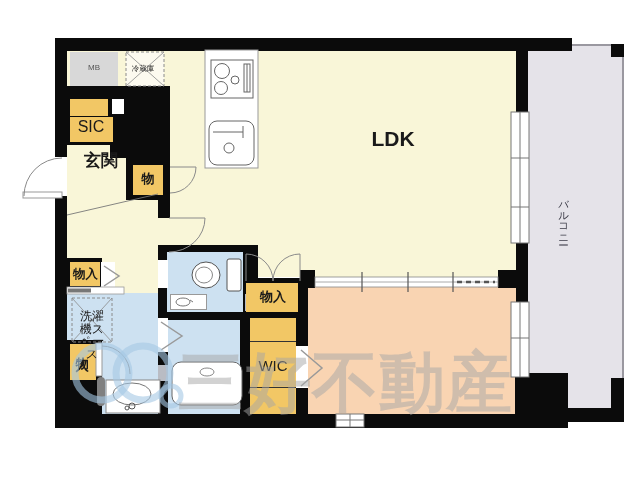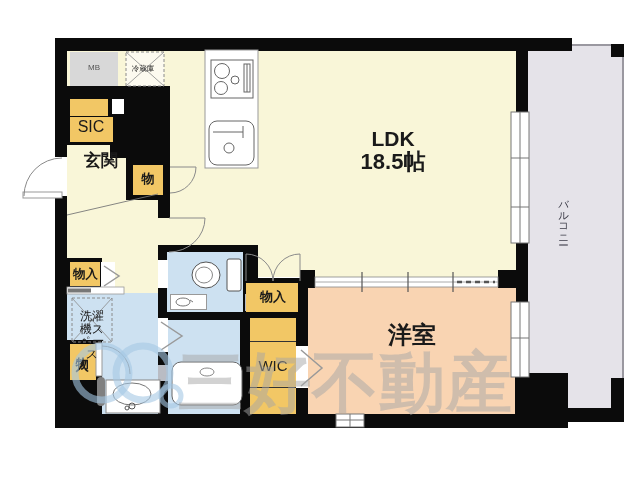--- a/index.html
+++ b/index.html
@@ -200,24 +200,22 @@
       <path d="M104,266 L119,276 L104,286"></path>
       <path d="M161,322 L182,336 L161,350"></path>
       <path d="M301,350 L322,368 L301,386"></path>
     </g>
 
     <line x1="67" y1="215" x2="158" y2="194" stroke="#777" stroke-width="0.9"></line>
   </svg>
 
   <div class="abs lbl center" style="left:333px;top:128px;width:120px;">
     <div style="font-size:21px;">LDK</div>
-    <div style="font-size:22px;">18.5帖</div>
   </div>
   <div class="abs lbl center" style="left:352px;top:322px;width:120px;">
-    <div style="font-size:24px;">洋室</div>
   </div>
   <div class="abs lbl vert" style="left:558px;top:192px;height:70px;font-size:10.5px;font-weight:500;color:#3a3a46;">バルコニー</div>
   <div class="abs lbl" style="left:84px;top:152px;font-size:17px;">玄関</div>
   <div class="abs lbl center" style="left:70px;top:119px;width:42px;font-size:16px;font-weight:500;">SIC</div>
   <div class="abs lbl center" style="left:250px;top:358px;width:46px;font-size:15px;font-weight:500;color:#222;">WIC</div>
   <div class="abs lbl center" style="left:70px;top:64px;width:48px;font-size:8px;font-weight:500;color:#555;">MB</div>
   <div class="abs lbl center" style="left:127px;top:65px;width:32px;font-size:7.5px;font-weight:500;">冷蔵庫</div>
   <div class="abs lbl center" style="left:77px;top:310px;width:30px;font-size:12px;font-weight:500;word-break:break-all;">洗濯機スペース</div>
   <div class="abs lbl center" style="left:70px;top:268px;width:31px;font-size:12.5px;font-weight:700;">物入</div>
   <div class="abs lbl center" style="left:253px;top:290px;width:40px;font-size:13px;font-weight:700;">物入</div>

